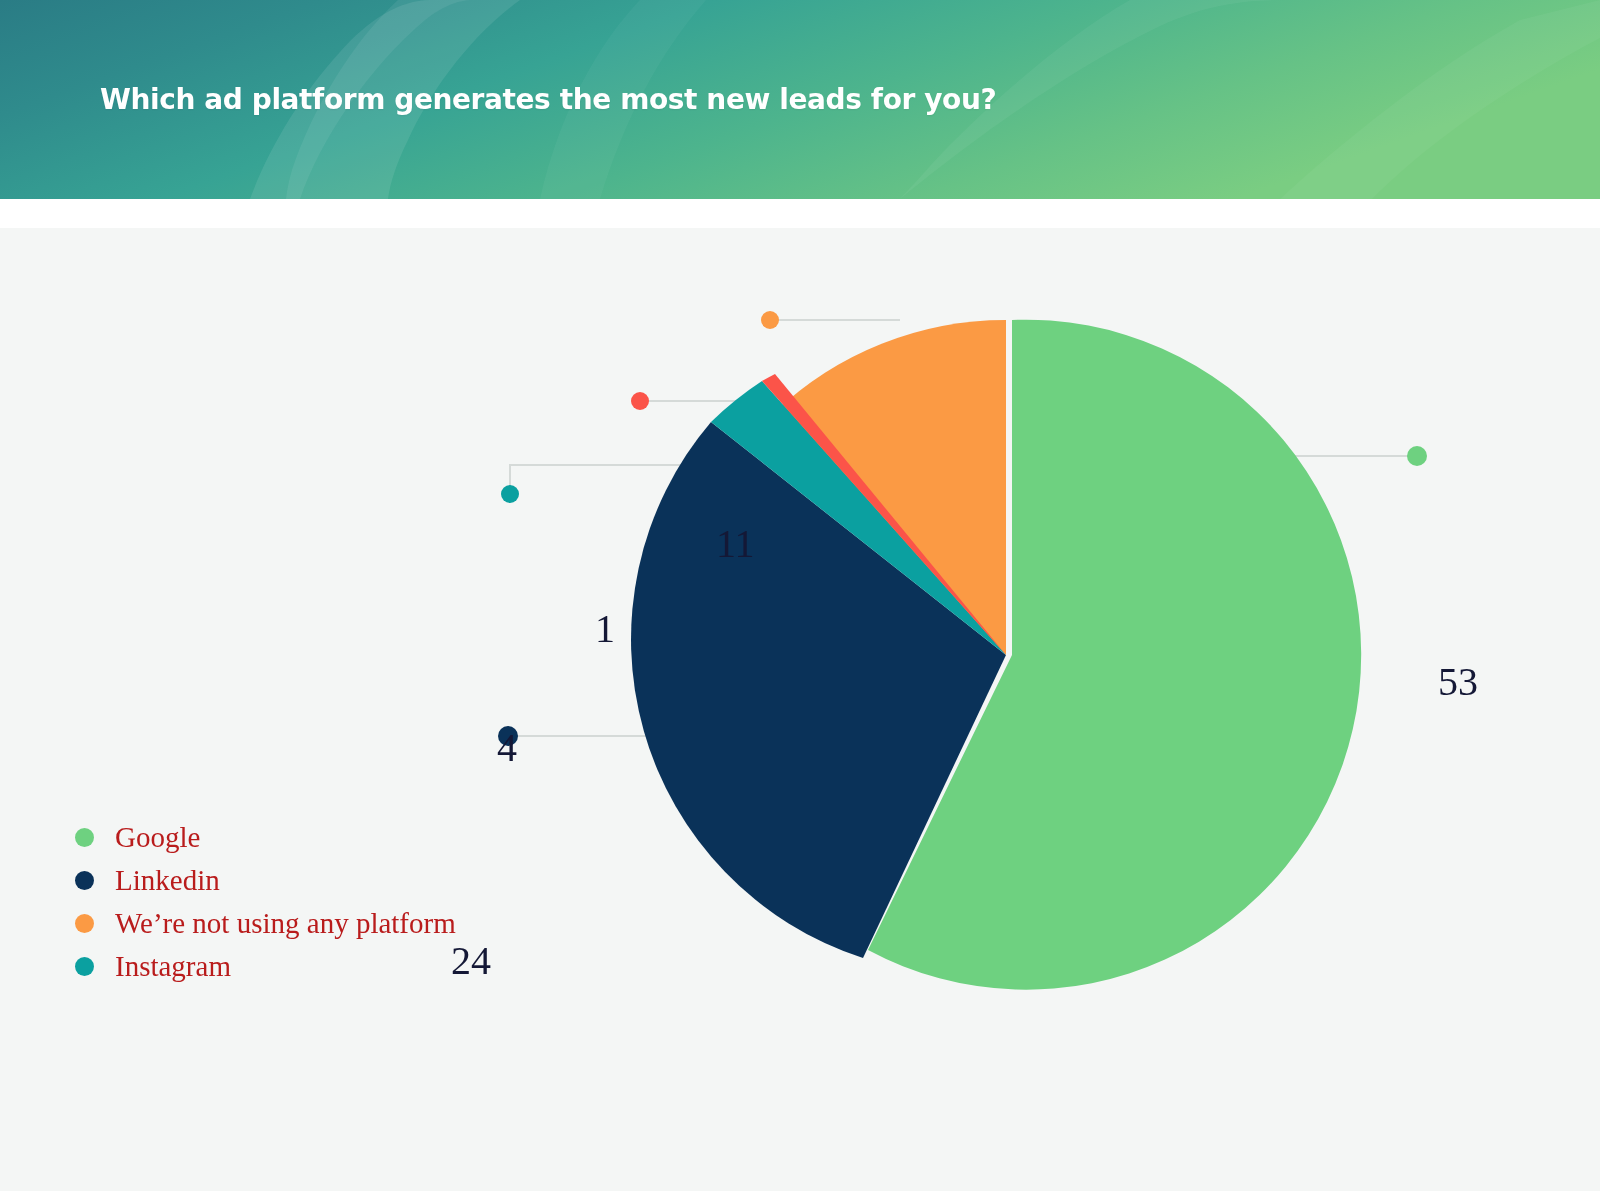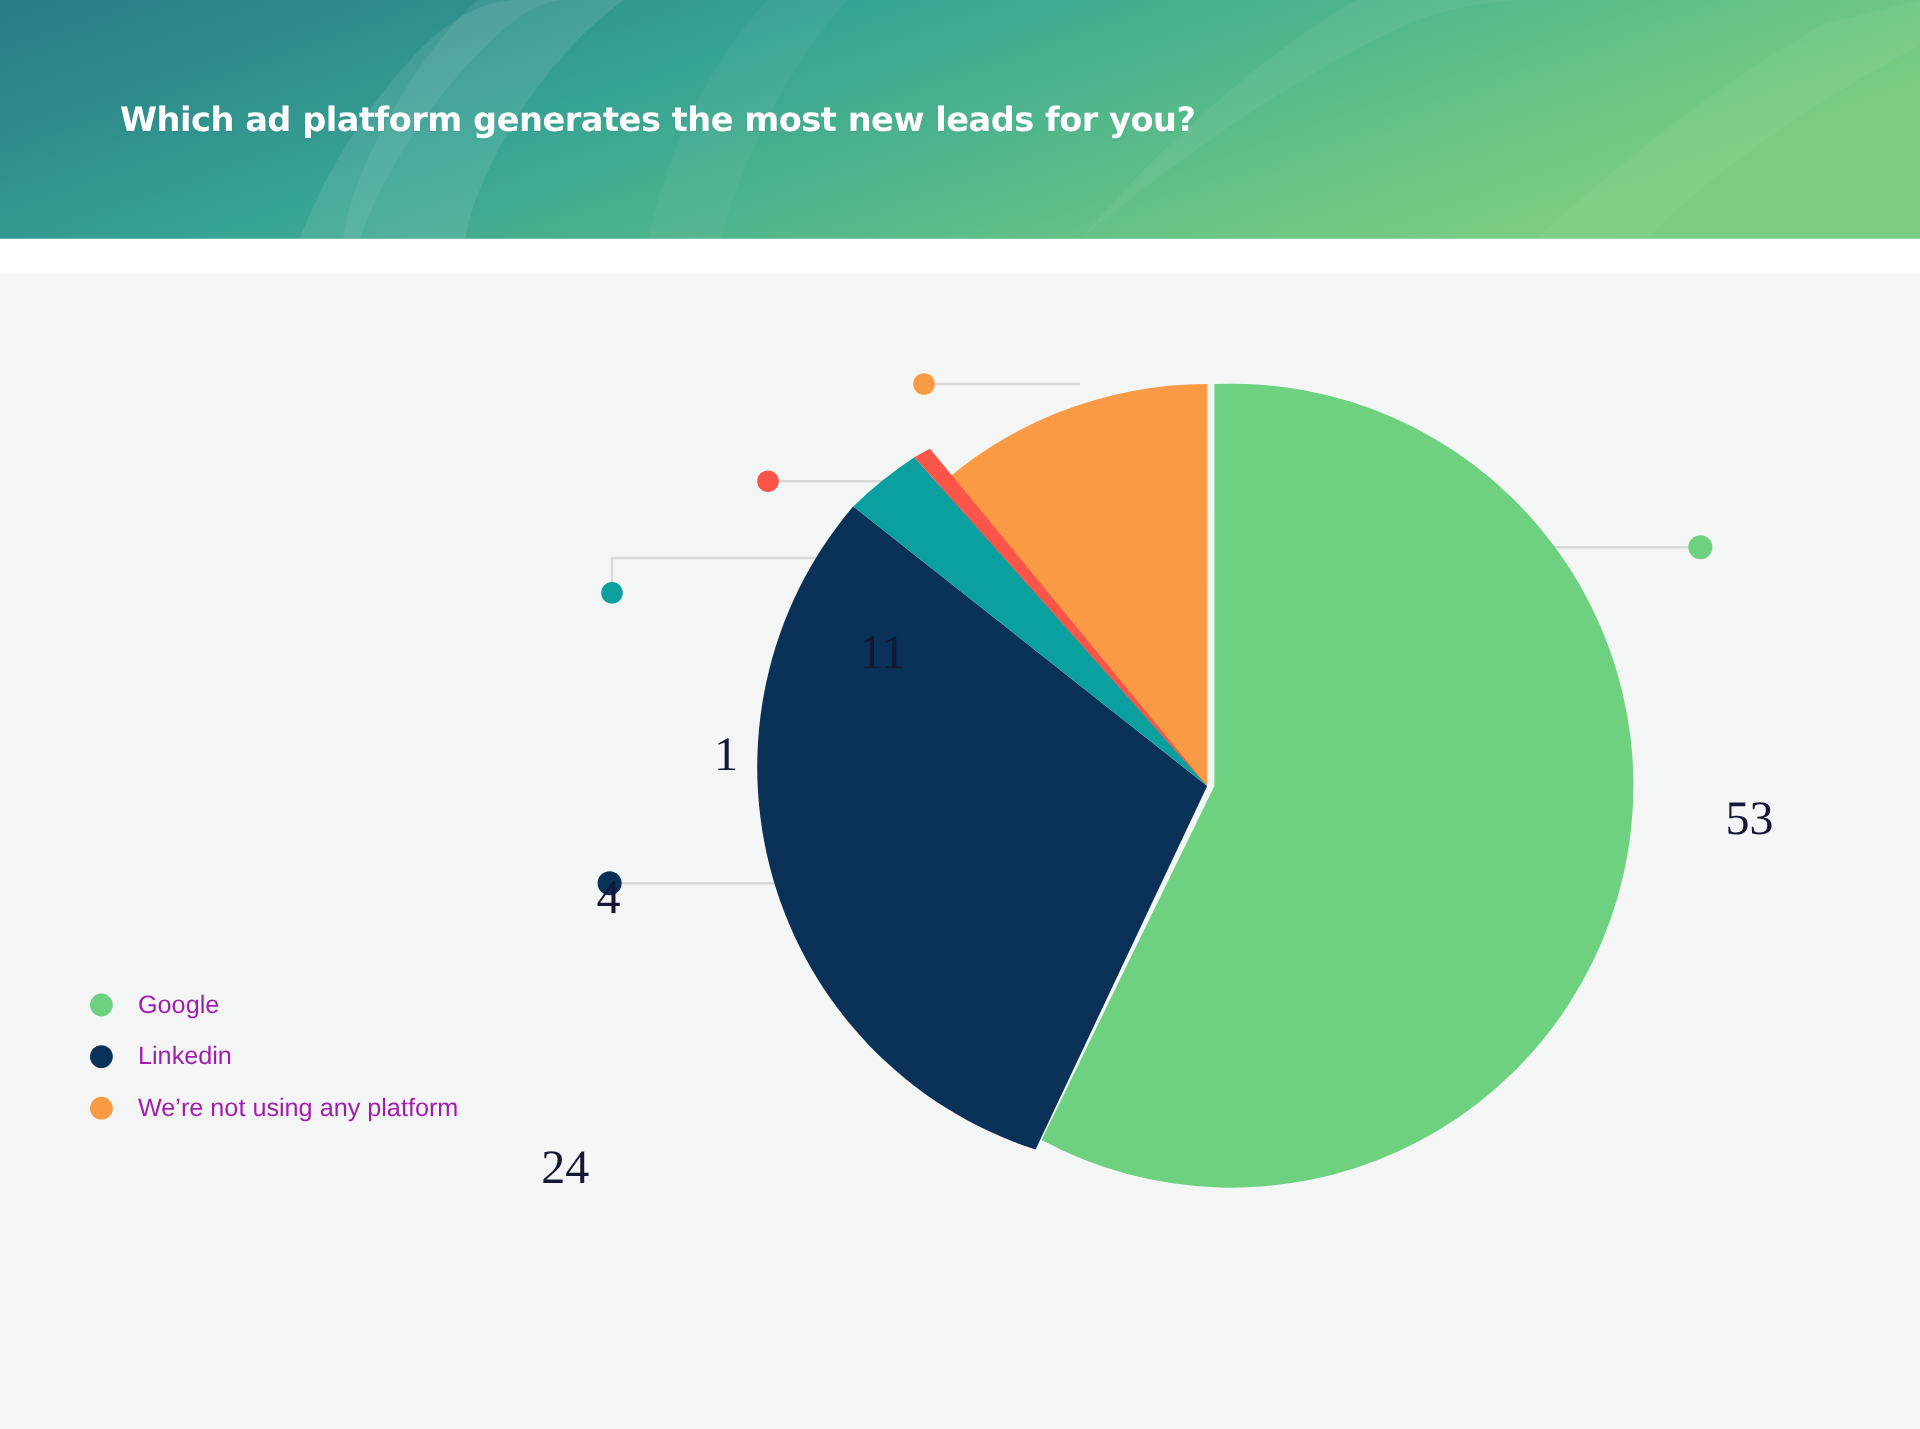--- a/index.html
+++ b/index.html
@@ -50,36 +50,36 @@
     color:#141836;
     font-family:"Liberation Serif","DejaVu Serif",serif;
     font-size:40px;
     line-height:1;
     white-space:nowrap;
   }
   .callout.c53{left:1438px;top:434px;}
   .callout.c11{left:716px;top:296px;}
   .callout.c1 {left:595px;top:381px;}
   .callout.c4 {left:497px;top:500px;}
-  .callout.c24{left:451px;top:713px;margin-top:12px;}
+  .callout.c24{left:451px;top:713px;}
 
   
   .legend{
     position:absolute;left:75px;top:588px;
   }
   .legend-row{
     display:flex;align-items:center;height:43px;
   }
   .legend-dot{
     width:19px;height:19px;border-radius:50%;flex:0 0 19px;margin-right:21px;
   }
   .legend-label{
-    color:#a21caf;
-    font-family:Liberation Sans, sans-serif;
-    font-size:21px;
+    color:#b91c1c;
+    font-family:Liberation Serif, serif;
+    font-size:29px;
     line-height:1;
     white-space:nowrap;
   }
 </style>
 </head>
 <body>
 
 <div class="header">
   <svg class="hdr-wave" viewBox="0 0 1600 199" preserveAspectRatio="none">
     <defs>
@@ -144,15 +144,19 @@
       <span class="legend-label">Google</span>
     </div>
     <div class="legend-row">
       <span class="legend-dot" style="background:#0a3259"></span>
       <span class="legend-label">Linkedin</span>
     </div>
     <div class="legend-row">
       <span class="legend-dot" style="background:#fb9a44"></span>
       <span class="legend-label">We’re not using any platform</span>
     </div>
+    <div class="legend-row">
+      <span class="legend-dot" style="background:#0ba0a0"></span>
+      <span class="legend-label">Instagram</span>
+    </div>
   </div>
 
 </div>
 
 </body></html>

